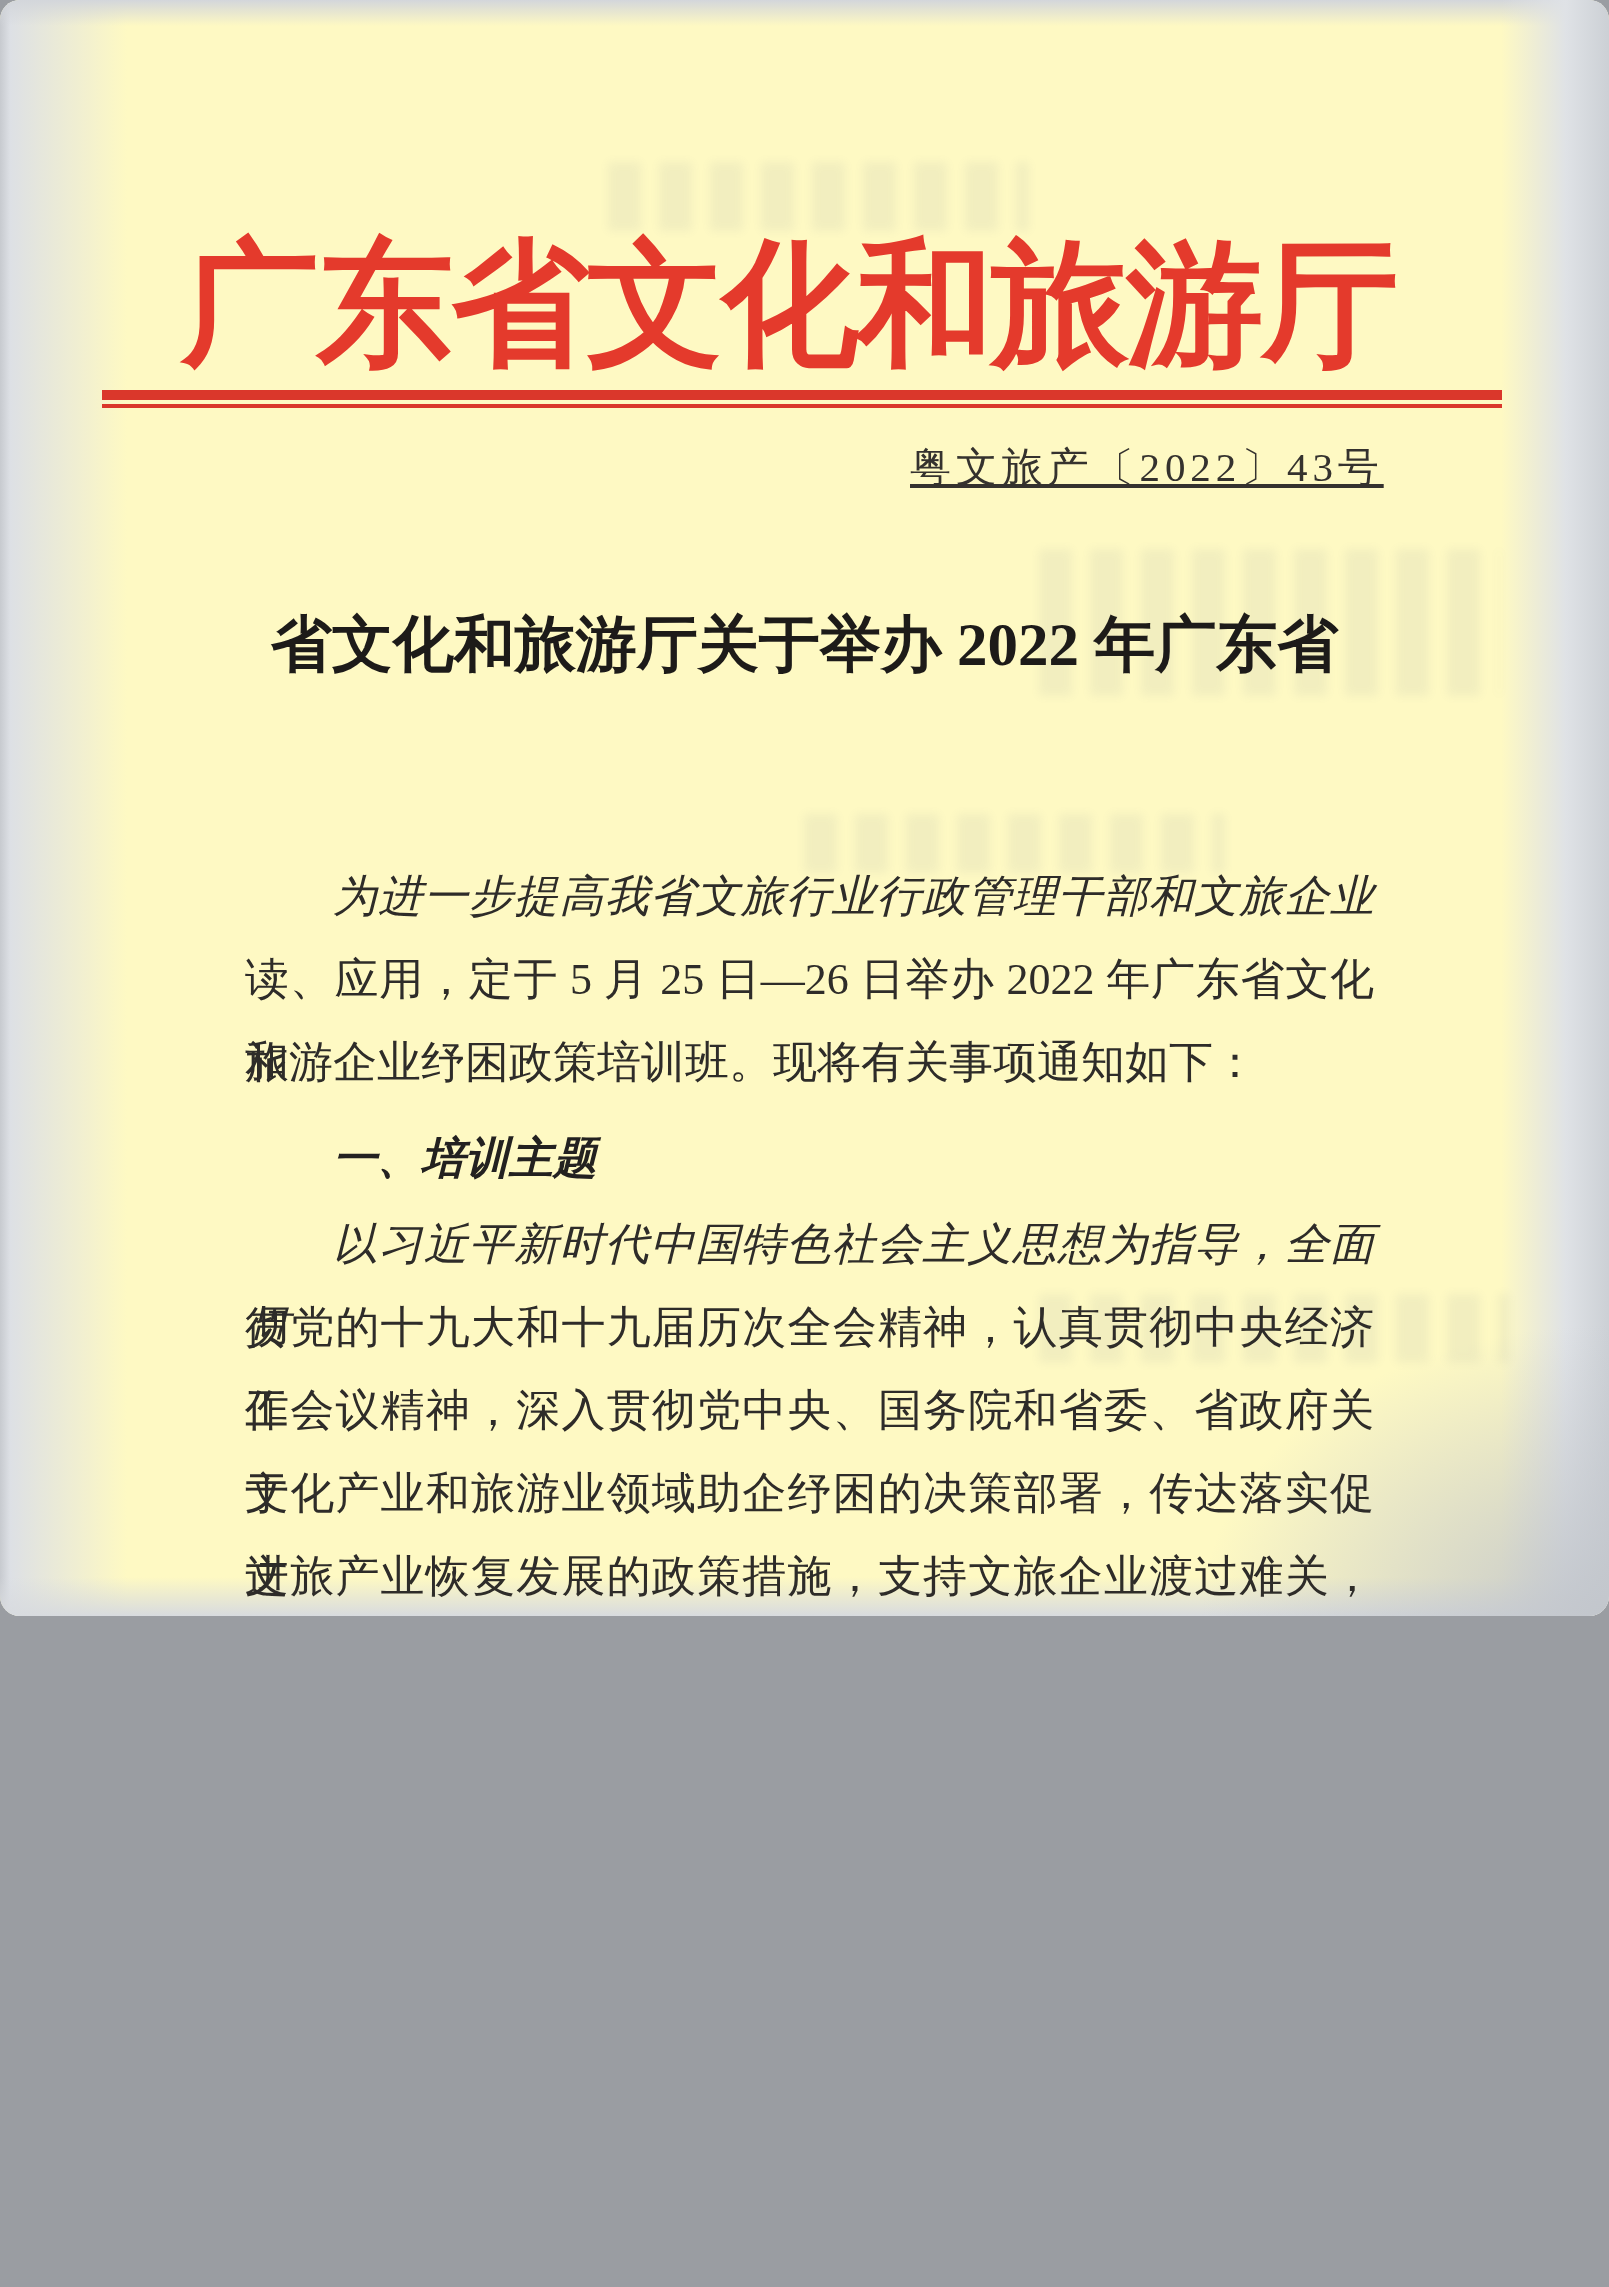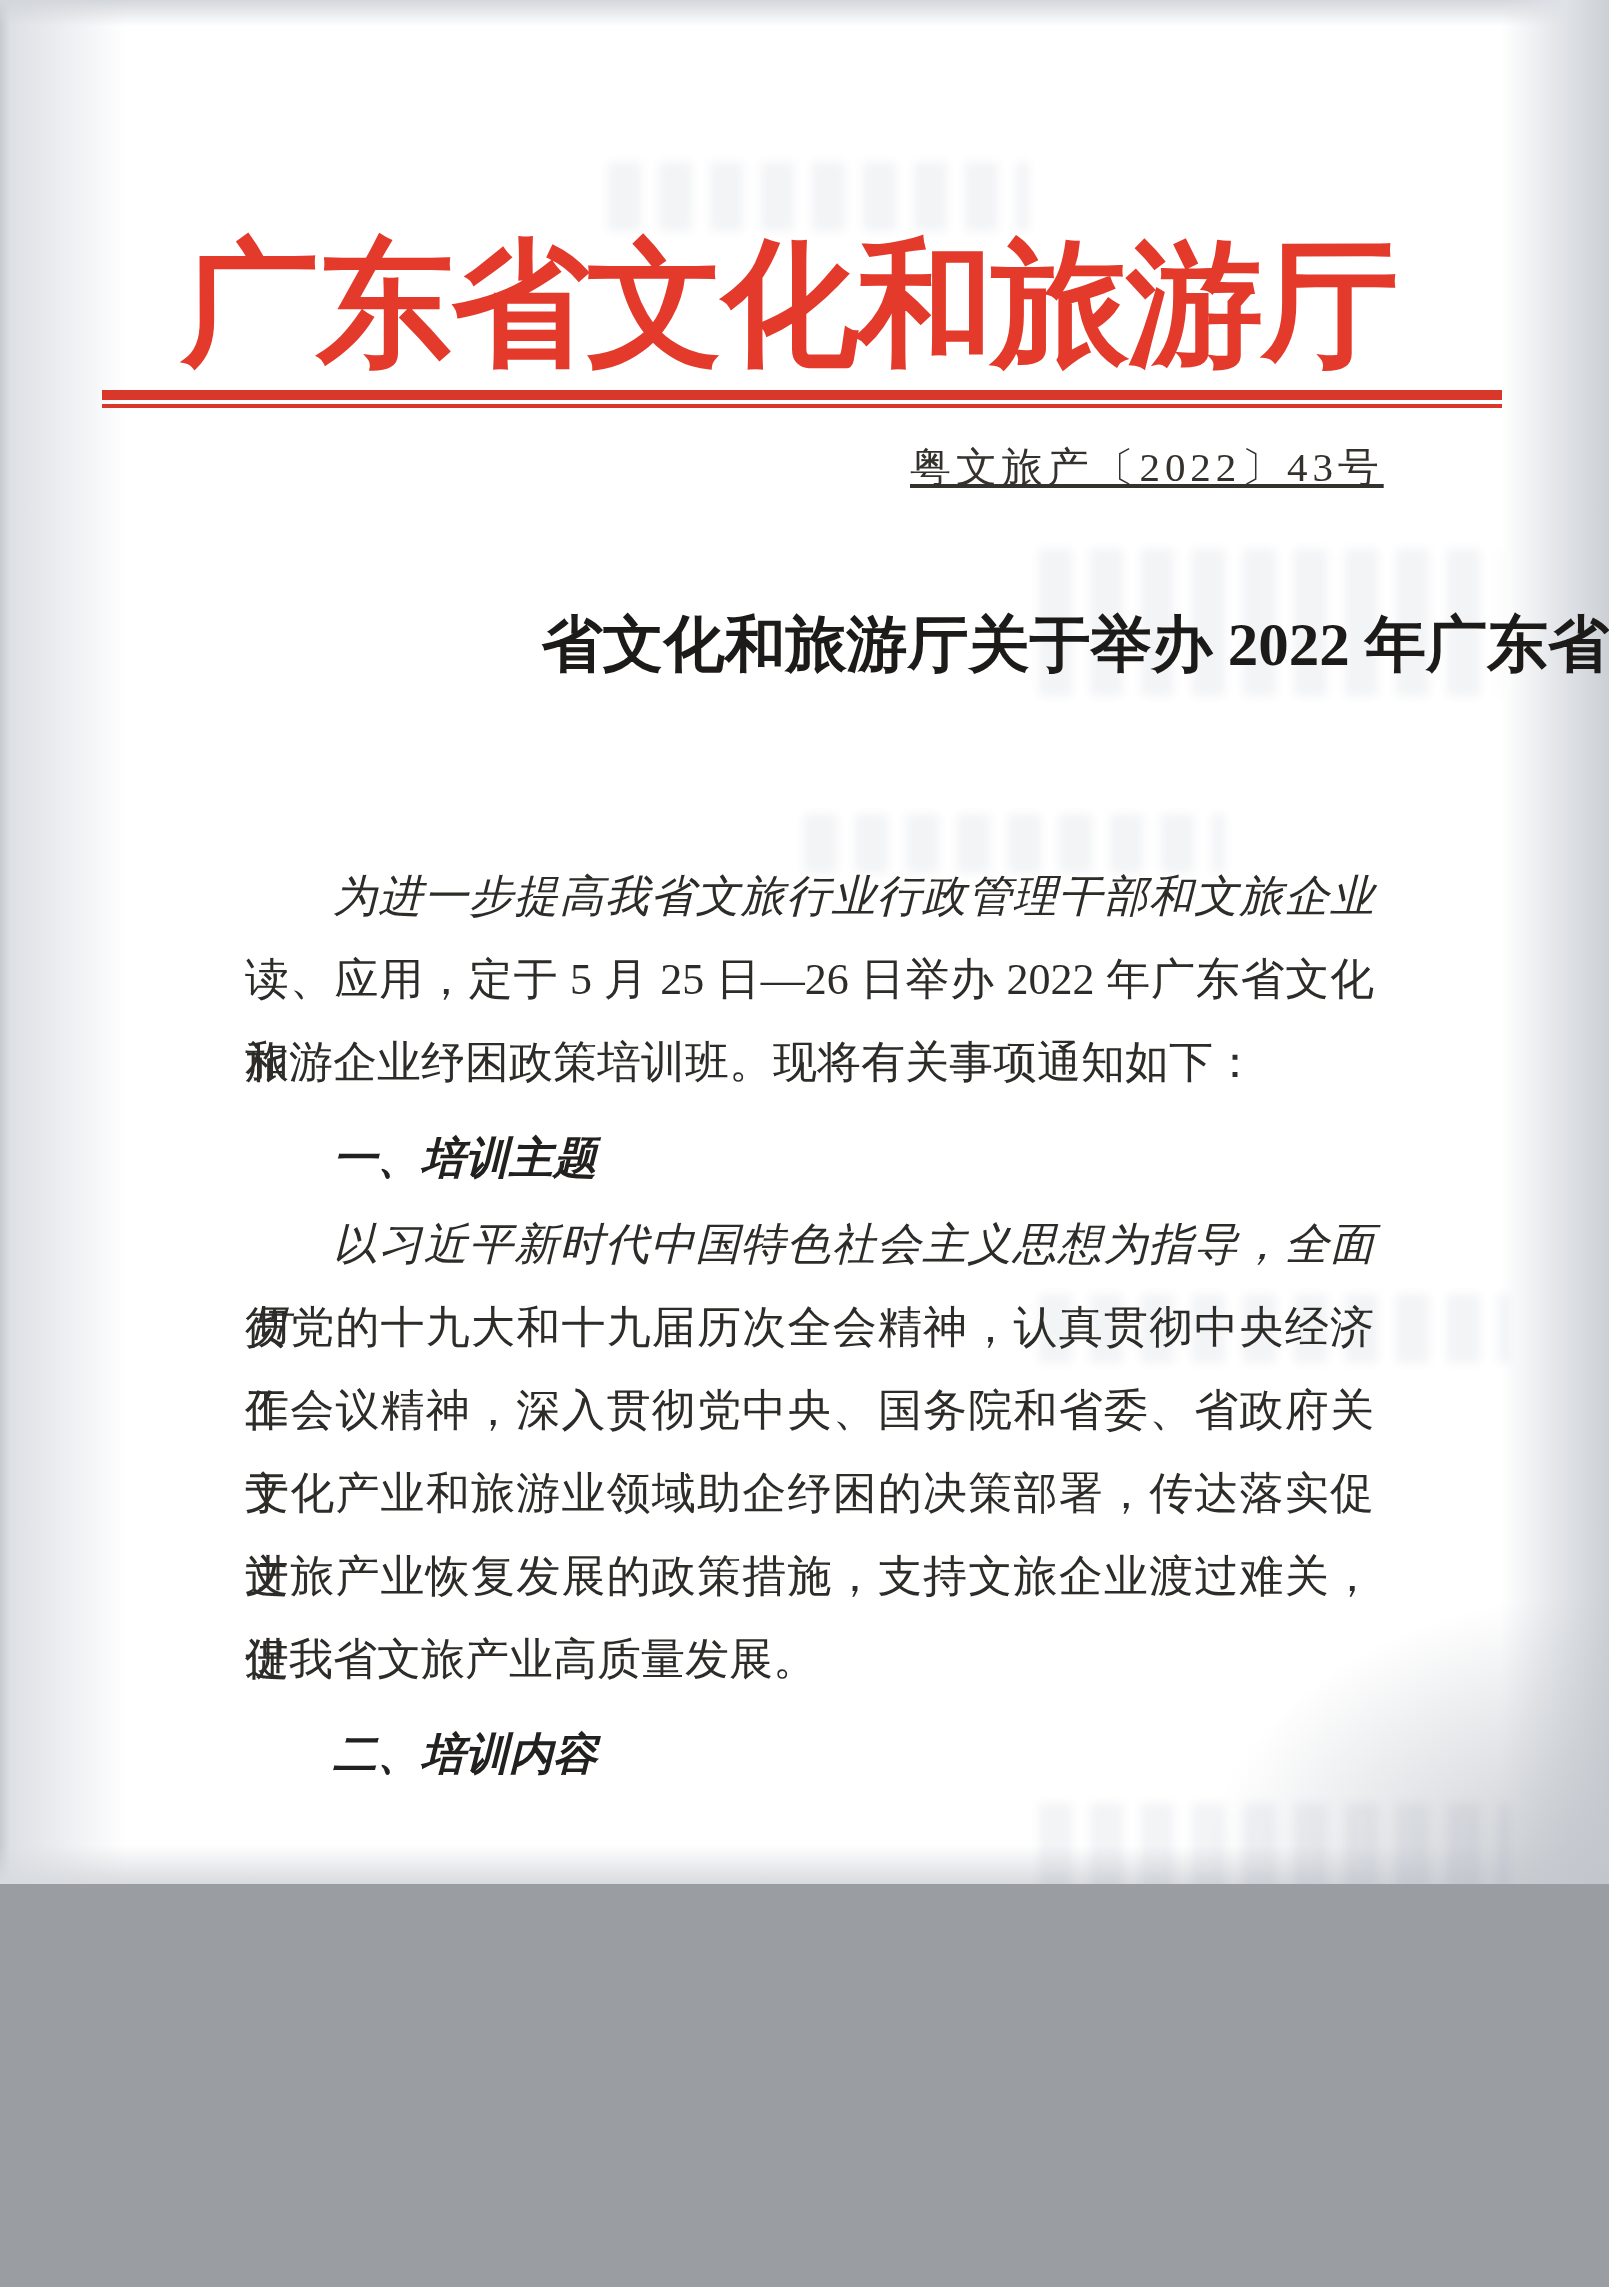--- a/index.html
+++ b/index.html
@@ -1,22 +1,23 @@
 <!DOCTYPE html>
 <html><head>
 <meta charset="utf-8">
 <style>
   html, body { margin: 0; padding: 0; background: #9a9da2; }
   .page {
     position: relative;
     width: 1609px;
-    height: 1884px;
-    background: #ffffff;
+    height: 1616px;
+    background: #fef9c3;
     overflow: hidden;
     font-family: "Liberation Serif", "DejaVu Serif", serif;
+    border-radius: 20px;
   }
   
   .edge { position: absolute; pointer-events: none; }
   .edge-left   { left: 0; top: 0; bottom: 0; width: 127px;
                  background: linear-gradient(90deg, #c7cacf 0%, #dde0e5 8%, rgba(239,242,246,0) 100%); }
   .edge-top    { left: 0; top: 0; right: 0; height: 25.5px;
                  background: linear-gradient(180deg, #d3d6db 0%, rgba(239,242,246,0) 100%); }
   .edge-right  { right: 0; top: 0; bottom: 0; width: 108px;
                  background: linear-gradient(270deg, #ccd0d5 0%, #dfe2e6 40%, rgba(239,242,246,0) 100%); }
   .edge-bottom { left: 0; bottom: 0; right: 0; height: 39px;
@@ -38,21 +39,21 @@
   .rule-top-thin  { left: 102px; top: 404px; width: 1400px; height: 3.9px; }
   .doc-number {
     position: absolute; top: 443px; left: 910px;
     font-size: 41px; line-height: 1.2; color: #35322e; letter-spacing: 4.9px;
     white-space: nowrap;
     text-decoration: underline;
   }
   
   .doc-title {
     position: absolute; top: 600px; left: 0; width: 1609px;
-    text-align: right; color: #1d1b19;
+    text-align: center; color: #1d1b19;
     font-size: 61px; line-height: 90px; font-weight: 700;
   }
   
   .body-block {
     position: absolute; left: 245px; top: 855px; width: 1129px;
     color: #2e2c29; font-size: 44px;
   }
   .line { height: 83px; line-height: 83px; white-space: nowrap; }
   .fill { white-space: normal; text-align: justify; text-align-last: justify; }
   .indent { text-indent: 88px; font-style: italic; }

